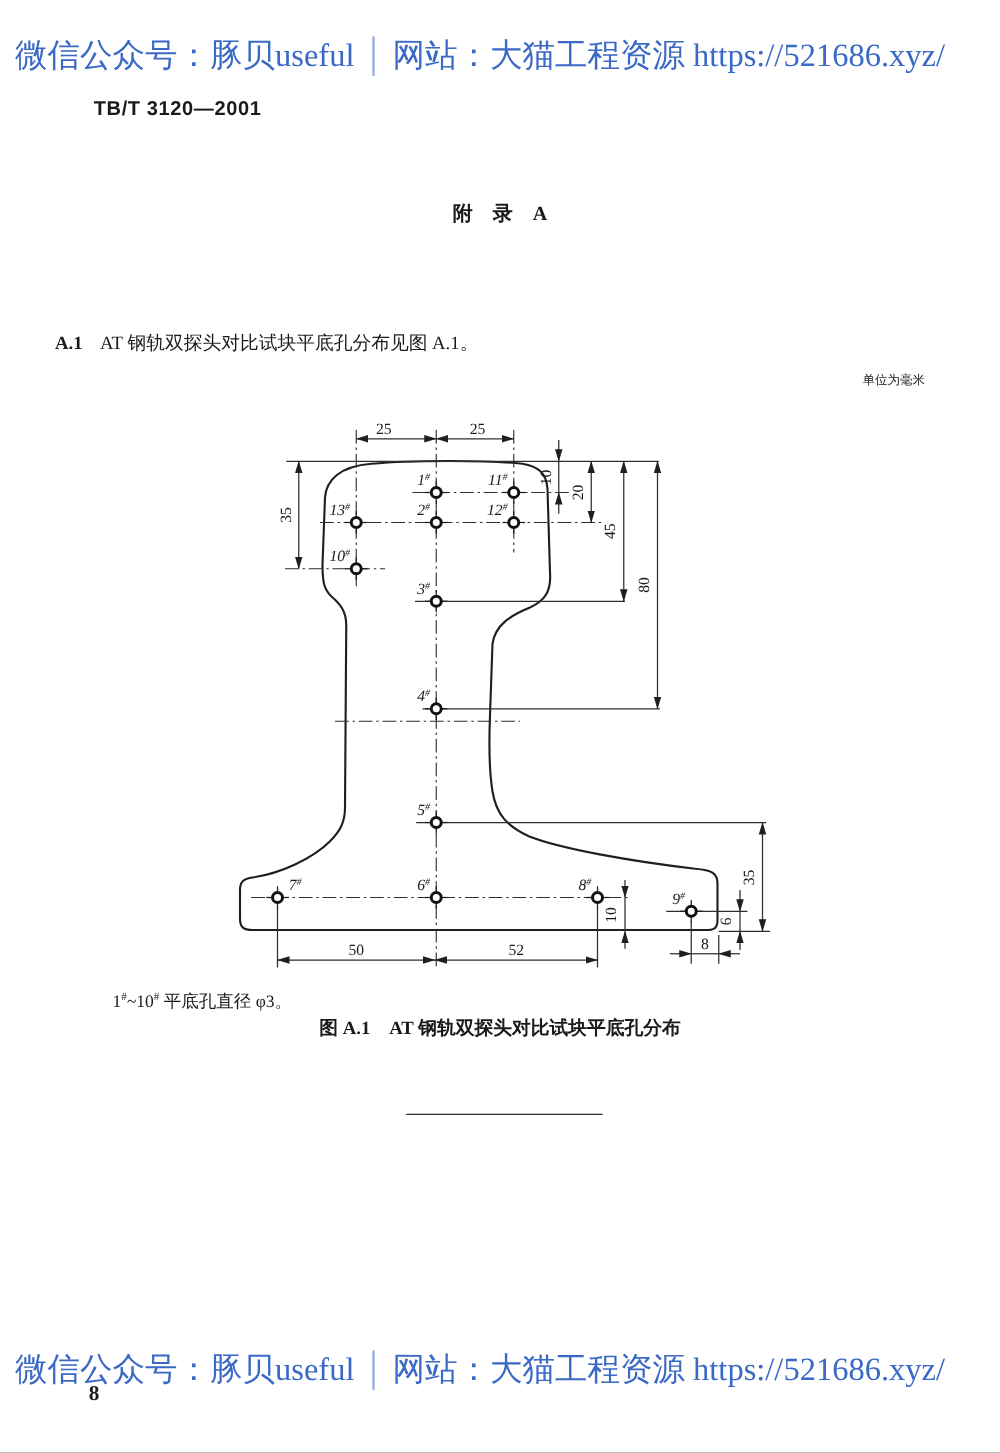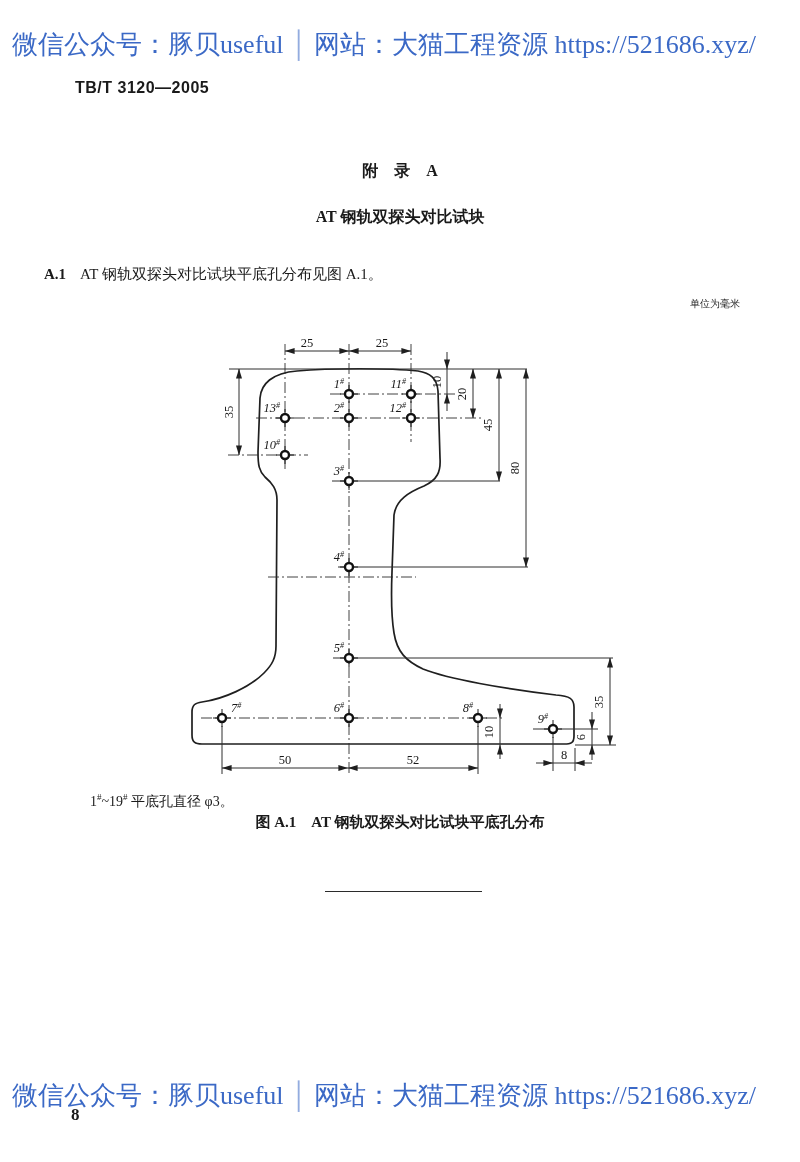--- a/index.html
+++ b/index.html
@@ -47,24 +47,23 @@
 </head>
 <body>
 
 <div class="page">
 
   <div class="abs watermark wm-top" style="color: rgb(59, 105, 198);">
     <span>微信公众号：豚贝useful</span><span class="divider">│</span><span>网站：大猫工程资源</span>
     <span>https://521686.xyz/</span>
   </div>
 
-  <div class="abs doc-number">TB/T 3120—2005</div>
+  <div class="abs doc-number">TB/T 3120—2001</div>
 
   <div class="abs centered title-1">附　录　A</div>
-  <div class="abs centered title-3">AT 钢轨双探头对比试块</div>
 
   <div class="abs clause">
     <span class="clause-no">A.1</span><span>AT 钢轨双探头对比试块平底孔分布见图 A.1。</span>
   </div>
 
   <div class="abs units-note">单位为毫米</div>
 
   <svg class="abs drawing-svg" viewBox="0 0 800 1162">
     <defs>
       <marker id="arr" viewBox="0 0 10 8" refX="9.6" refY="4" markerWidth="10" markerHeight="8" orient="auto-start-reverse" markerUnits="userSpaceOnUse">
@@ -238,21 +237,21 @@
         <text x="603" y="702" class="dim-label" text-anchor="middle" transform="rotate(-90 603 702)">35</text>
         <text x="493" y="732" class="dim-label" text-anchor="middle" transform="rotate(-90 493 732)">10</text>
         <text x="585" y="737" class="dim-label" text-anchor="middle" transform="rotate(-90 585 737)">6</text>
         <text x="564" y="759" class="dim-label" text-anchor="middle">8</text>
         <text x="285" y="764" class="dim-label" text-anchor="middle">50</text>
         <text x="413" y="764" class="dim-label" text-anchor="middle">52</text>
       </g>
   </svg>
 
   <div class="abs fig-note">
-    <span>1</span><sup>#</sup><span>~19</span><sup>#</sup><span> 平底孔直径 φ3。</span>
+    <span>1</span><sup>#</sup><span>~10</span><sup>#</sup><span> 平底孔直径 φ3。</span>
   </div>
 
   <div class="abs centered fig-caption">图 A.1　AT 钢轨双探头对比试块平底孔分布</div>
 
   <div class="abs separator"></div>
 
   <div class="abs watermark wm-bottom" style="color: rgb(59, 105, 198);">
     <span>微信公众号：豚贝useful</span><span class="divider">│</span><span>网站：大猫工程资源</span>
     <span>https://521686.xyz/</span>
   </div>

